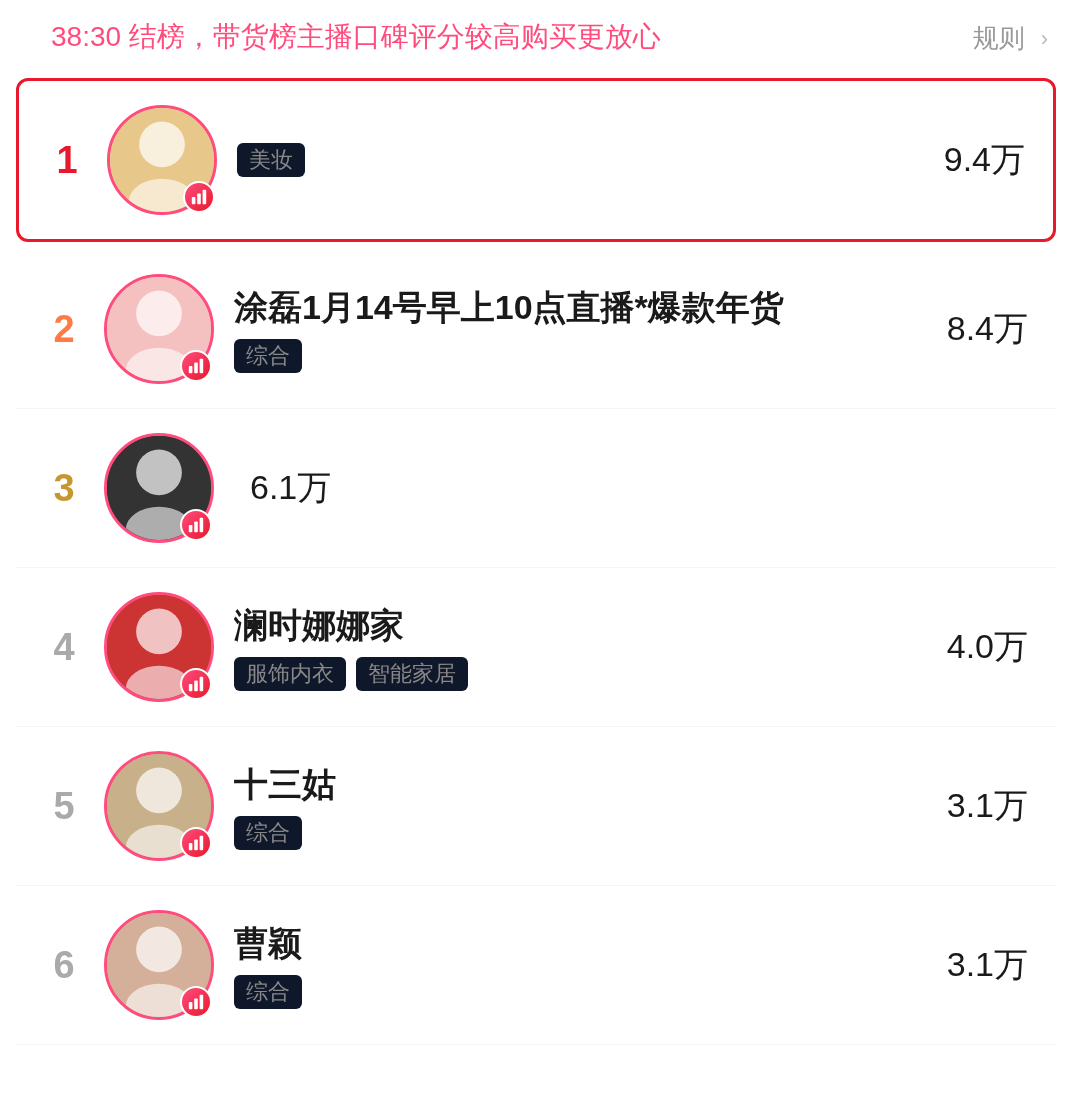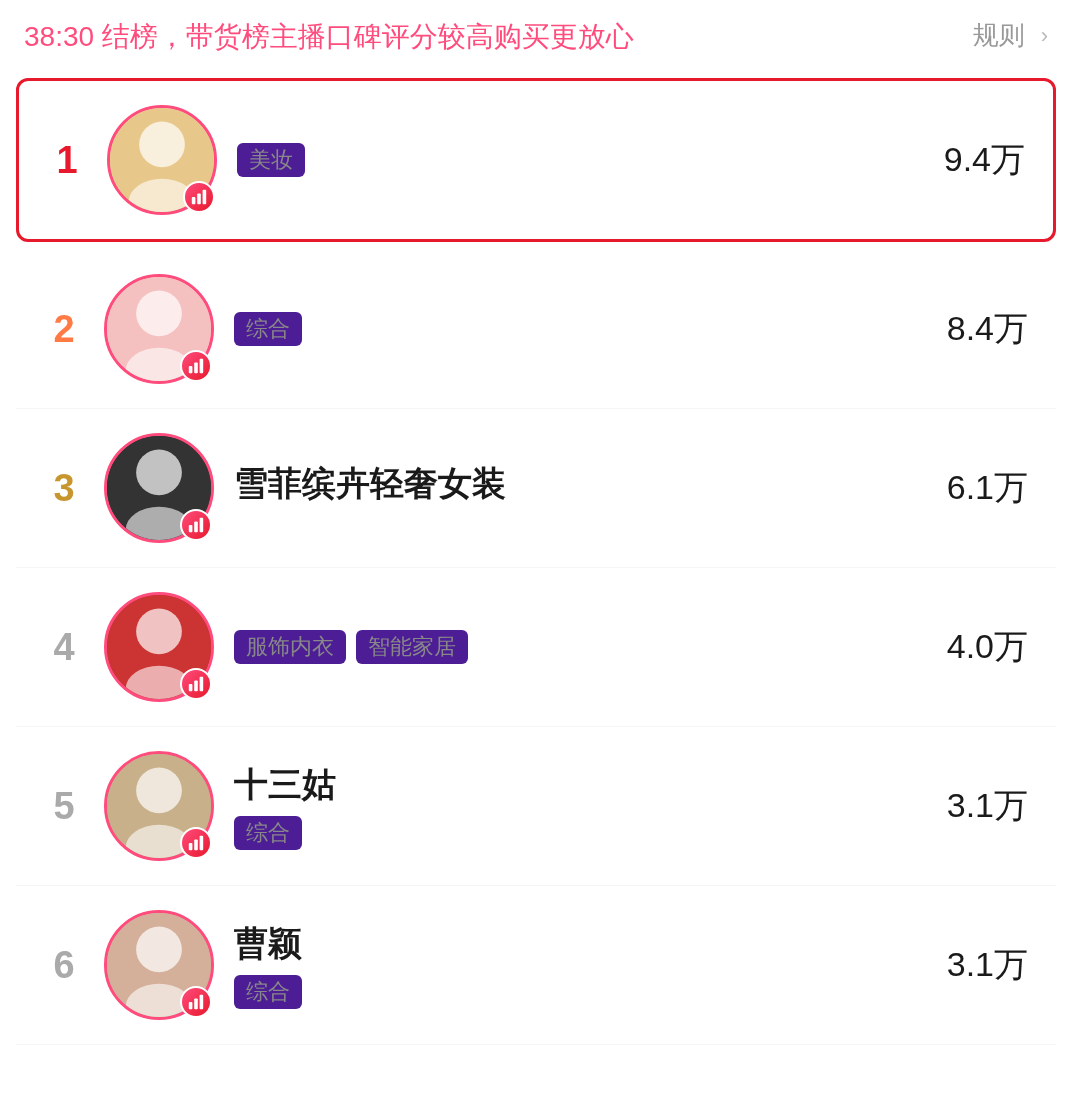--- a/index.html
+++ b/index.html
@@ -7,24 +7,25 @@
       width: 1072px;
       min-height: 1110px;
       background: #ffffff;
       font-family: -apple-system, "PingFang SC", "Helvetica Neue", Arial, sans-serif;
       overflow-x: hidden;
     }
 
     
     .header-bar {
       display: flex;
-      align-items: flex-start;
+      align-items: flex-end;
       justify-content: space-between;
       padding: 18px 24px 14px 24px;
       background: #fff;
+      margin-left: 27px;
     }
     .header-subtitle {
       font-size: 28px;
       color: #ff4c7d;
       font-weight: 400;
     }
     .header-rules {
       font-size: 26px;
       color: #999;
       display: flex;
@@ -132,21 +133,21 @@
       text-overflow: ellipsis;
     }
     .rank-tags {
       display: flex;
       gap: 10px;
       flex-wrap: wrap;
     }
     .rank-tag {
       font-size: 22px;
       color: #888;
-      background: #4c1d95;
+      background: #0f172a;
       border-radius: 6px;
       padding: 2px 12px;
     }
 
     
     .rank-score {
       font-size: 34px;
       font-weight: 500;
       color: #1a1a1a;
       margin-left: 16px;
@@ -211,20 +212,21 @@
       </div>
       <div class="avatar-badge">
         <svg viewBox="0 0 20 20" xmlns="http://www.w3.org/2000/svg">
           <rect x="2" y="10" width="4" height="8" rx="1" fill="white"></rect>
           <rect x="8" y="6" width="4" height="12" rx="1" fill="white"></rect>
           <rect x="14" y="2" width="4" height="16" rx="1" fill="white"></rect>
         </svg>
       </div>
     </div>
     <div class="rank-content">
+      <div class="rank-name">涂磊1月14号早上10点直播*爆款年货</div>
       <div class="rank-tags">
           <span class="rank-tag">综合</span>
         </div>
     </div>
     <div class="rank-score">8.4万</div>
   </div>
     <div class="rank-item rank-3">
     <div class="rank-number">3</div>
     <div class="avatar-wrap">
       <div class="avatar-circle person-3">
@@ -235,24 +237,20 @@
   </svg>
       </div>
       <div class="avatar-badge">
         <svg viewBox="0 0 20 20" xmlns="http://www.w3.org/2000/svg">
           <rect x="2" y="10" width="4" height="8" rx="1" fill="white"></rect>
           <rect x="8" y="6" width="4" height="12" rx="1" fill="white"></rect>
           <rect x="14" y="2" width="4" height="16" rx="1" fill="white"></rect>
         </svg>
       </div>
     </div>
-    <div class="rank-content">
-      <div class="rank-name">雪菲缤卉轻奢女装</div>
-
-    </div>
     <div class="rank-score">6.1万</div>
   </div>
     <div class="rank-item rank-4">
     <div class="rank-number">4</div>
     <div class="avatar-wrap">
       <div class="avatar-circle person-4">
         <svg viewBox="0 0 100 100" xmlns="http://www.w3.org/2000/svg">
     <rect width="100" height="100" fill="#cc3333"></rect>
     <circle cx="50" cy="35" r="22" fill="rgba(255,255,255,0.7)"></circle>
     <ellipse cx="50" cy="90" rx="32" ry="22" fill="rgba(255,255,255,0.6)"></ellipse>
@@ -260,20 +258,21 @@
       </div>
       <div class="avatar-badge">
         <svg viewBox="0 0 20 20" xmlns="http://www.w3.org/2000/svg">
           <rect x="2" y="10" width="4" height="8" rx="1" fill="white"></rect>
           <rect x="8" y="6" width="4" height="12" rx="1" fill="white"></rect>
           <rect x="14" y="2" width="4" height="16" rx="1" fill="white"></rect>
         </svg>
       </div>
     </div>
     <div class="rank-content">
+      <div class="rank-name">澜时娜娜家</div>
       <div class="rank-tags">
           <span class="rank-tag">服饰内衣</span>
           <span class="rank-tag">智能家居</span>
         </div>
     </div>
     <div class="rank-score">4.0万</div>
   </div>
     <div class="rank-item rank-5">
     <div class="rank-number">5</div>
     <div class="avatar-wrap">

